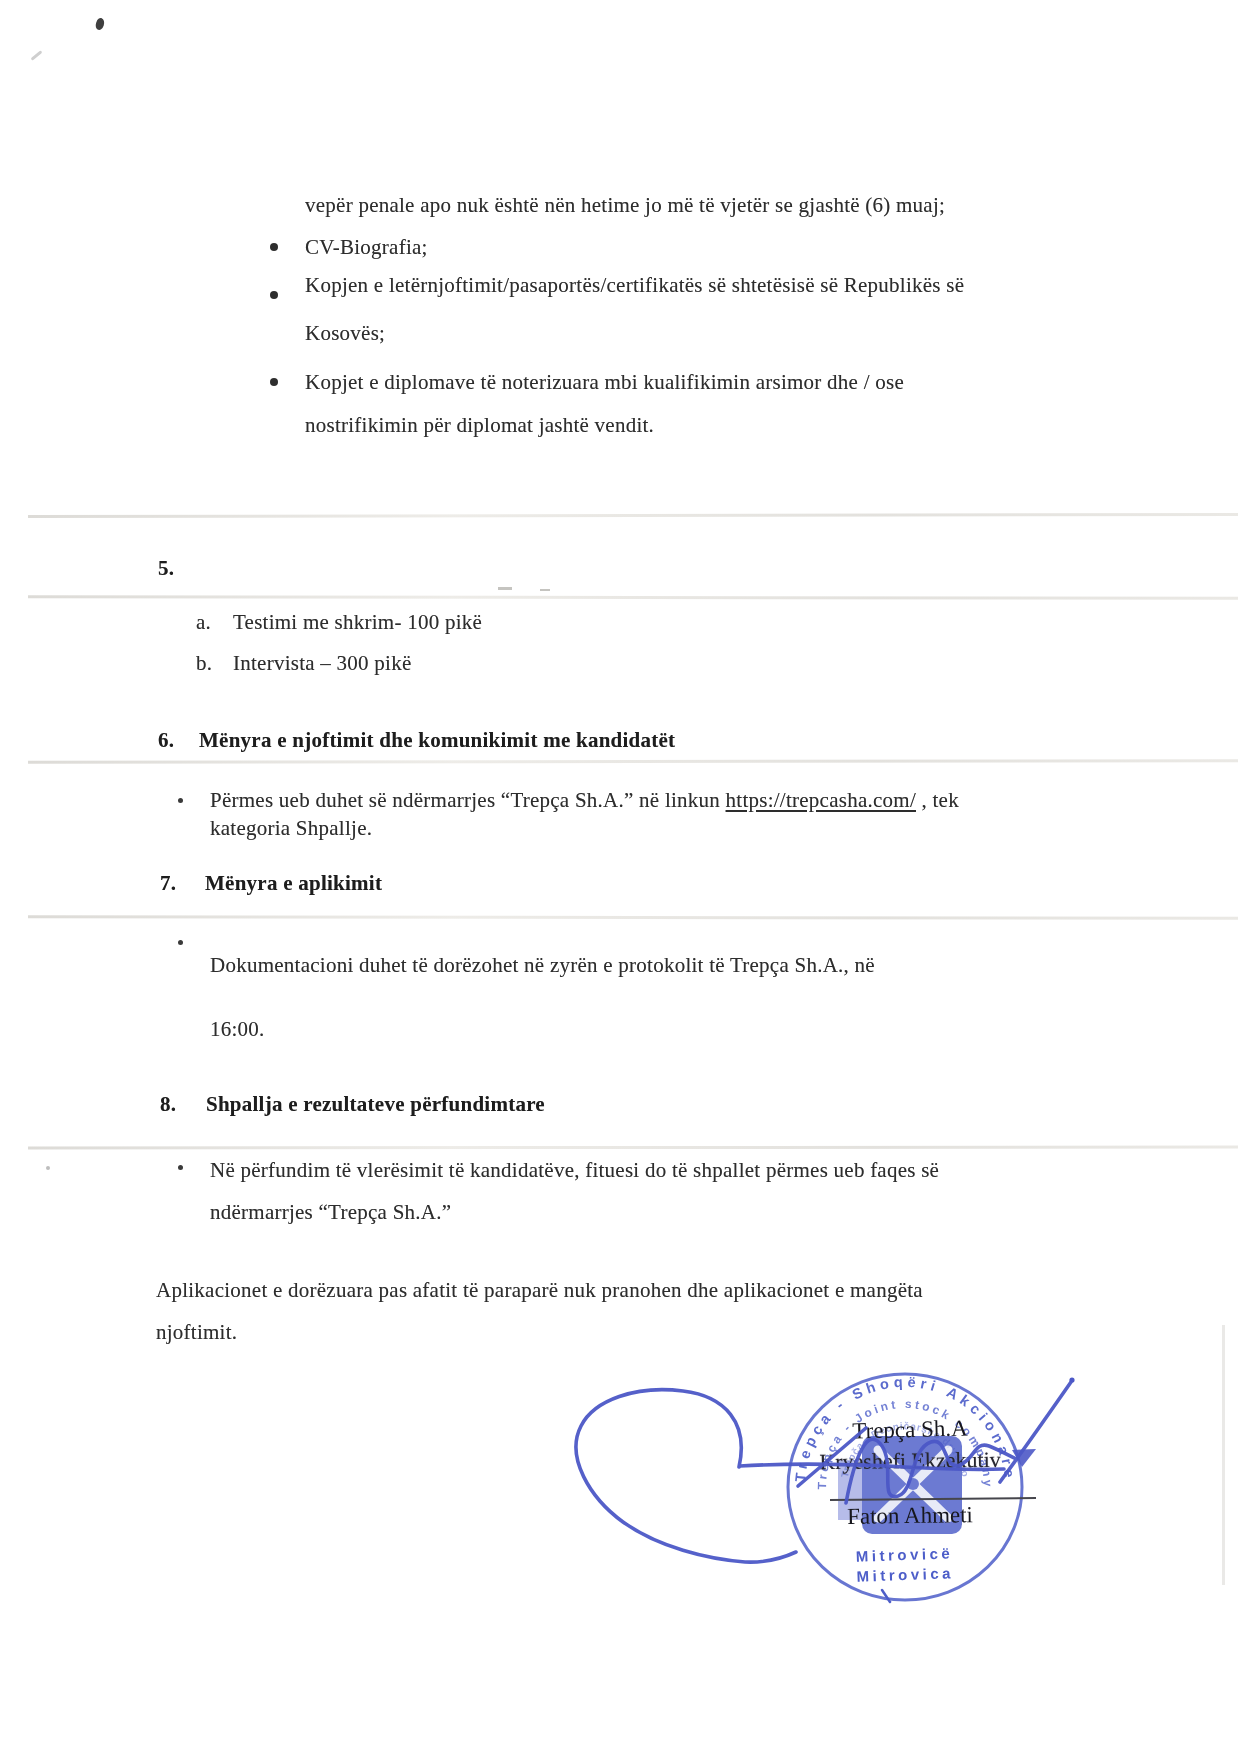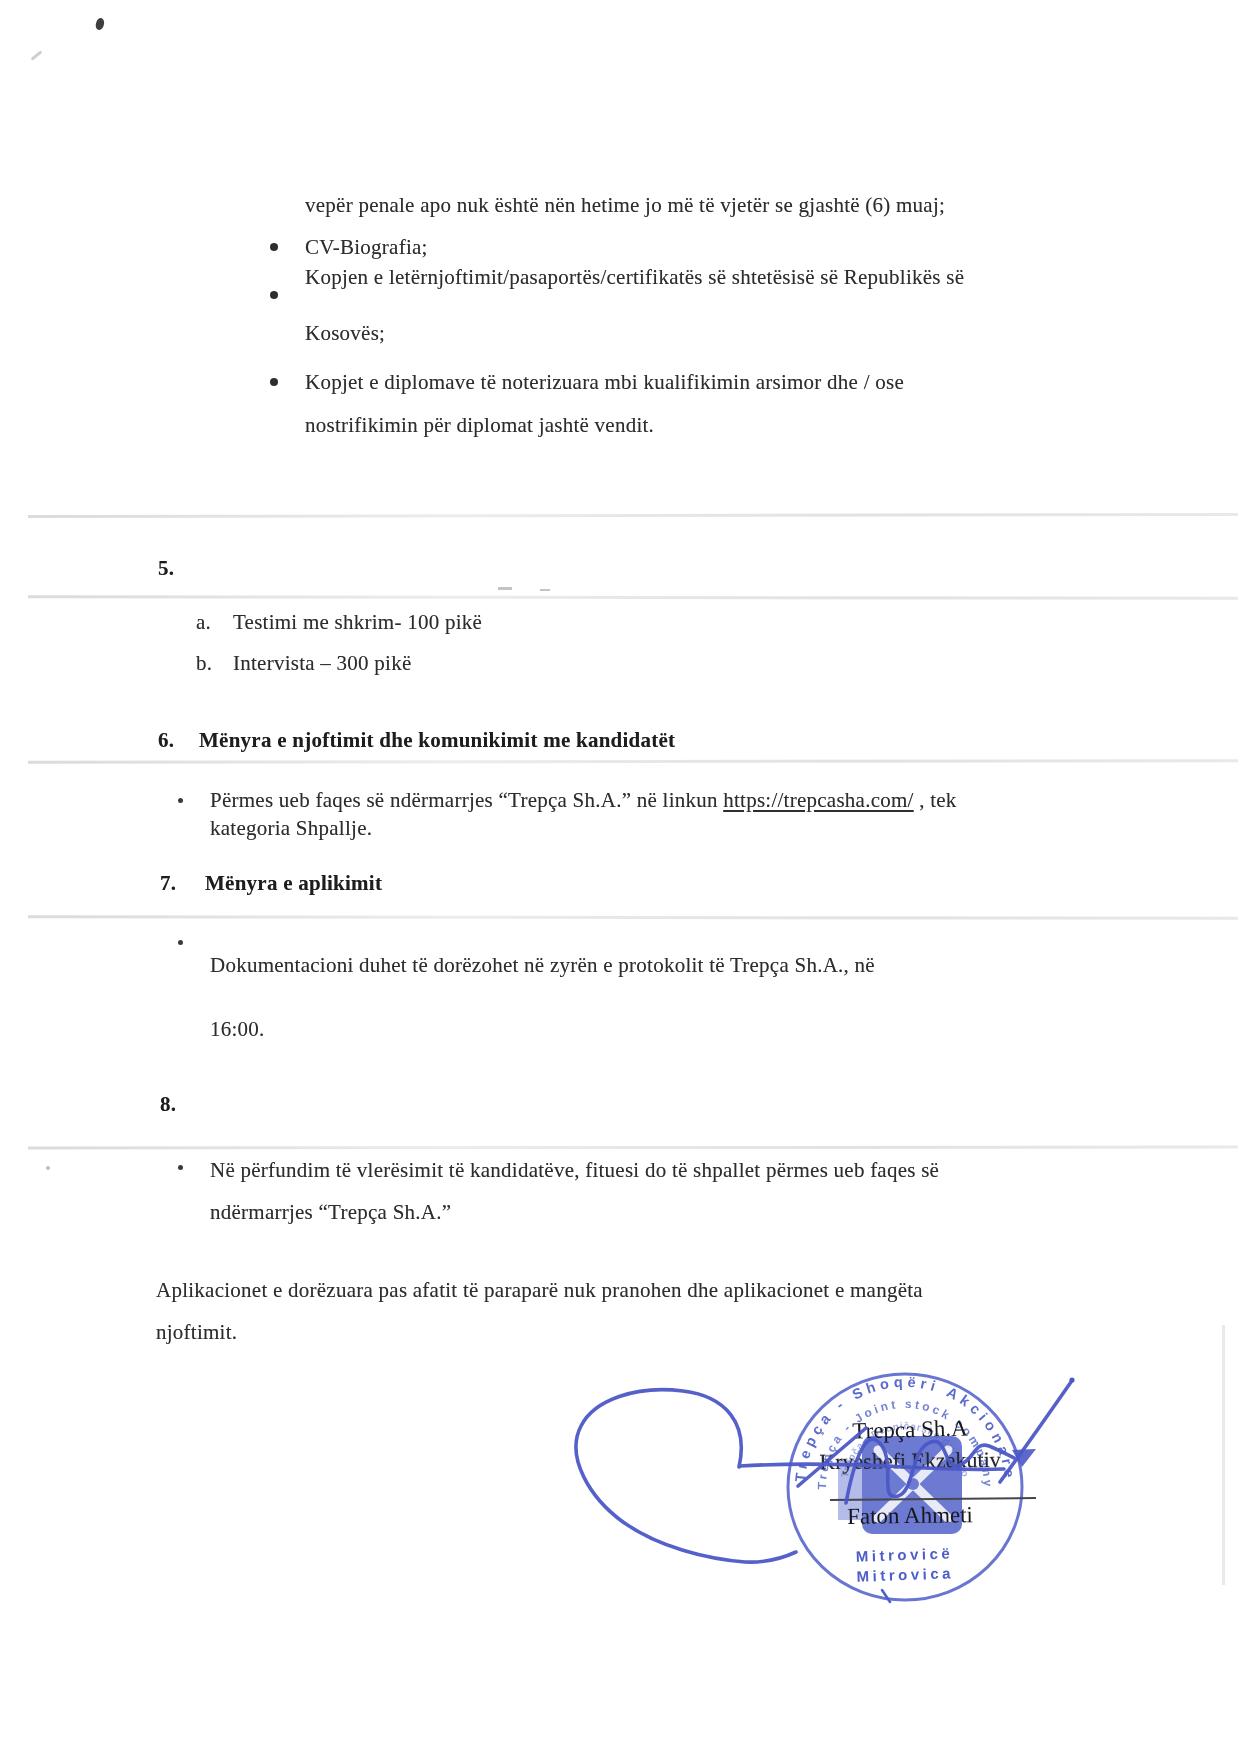--- a/index.html
+++ b/index.html
@@ -62,46 +62,47 @@
   <div class="scanline" style="top:1146px;transform:rotate(-0.05deg)"></div>
   <div class="smudge" style="left:498px;top:587px;width:14px"></div>
   <div class="smudge" style="left:540px;top:589px;width:10px;height:2px"></div>
 
   <div class="line" style="left:305px;top:192px">vepër penale apo nuk është nën hetime jo më të vjetër se gjashtë (6) muaj;</div>
 
   <span class="dot lg" style="left:270px;top:243px"></span>
   <div class="line" style="left:305px;top:234px">CV-Biografia;</div>
 
   <span class="dot lg" style="left:270px;top:291px"></span>
-  <div class="line" style="left:305px;top:264px">Kopjen e letërnjoftimit/pasaportës/certifikatës së shtetësisë së Republikës së</div>
+  <div class="line" style="left:305px;top:272px">Kopjen e letërnjoftimit/pasaportës/certifikatës së shtetësisë së Republikës së</div>
   <div class="line" style="left:305px;top:320px">Kosovës;</div>
 
   <span class="dot lg" style="left:270px;top:378px"></span>
   <div class="line" style="left:305px;top:369px">Kopjet e diplomave të noterizuara mbi kualifikimin arsimor dhe / ose</div>
   <div class="line" style="left:305px;top:412px">nostrifikimin për diplomat jashtë vendit.</div>
 
   <div class="line bold" style="left:158px;top:555px">5.</div>
   <div class="line" style="left:196px;top:609px">a.</div>
   <div class="line" style="left:233px;top:609px">Testimi me shkrim- 100 pikë</div>
   <div class="line" style="left:196px;top:650px">b.</div>
   <div class="line" style="left:233px;top:650px">Intervista – 300 pikë</div>
 
   <div class="line bold" style="left:158px;top:727px">6.</div>
   <div class="line bold" style="left:199px;top:727px">Mënyra e njoftimit dhe komunikimit me kandidatët</div>
   <span class="dot sm" style="left:178px;top:798px"></span>
-  <div class="line" style="left:210px;top:787px"><span>Përmes ueb faqes së ndërmarrjes “Trepça Sh.A.” në linkun </span><span class="u">https://trepcasha.com/</span><span> , tek</span></div>
+  <div class="line" style="left:210px;top:787px"><span>Përmes ueb duhet së ndërmarrjes “Trepça Sh.A.” në linkun </span><span class="u">https://trepcasha.com/</span><span> , tek</span></div>
   <div class="line" style="left:210px;top:815px">kategoria Shpallje.</div>
 
   <div class="line bold" style="left:160px;top:870px">7.</div>
   <div class="line bold" style="left:205px;top:870px">Mënyra e aplikimit</div>
   <span class="dot sm" style="left:178px;top:940px"></span>
   <div class="line" style="left:210px;top:952px">Dokumentacioni duhet të dorëzohet në zyrën e protokolit të Trepça Sh.A., në</div>
   <div class="line" style="left:210px;top:1016px">16:00.</div>
 
   <div class="line bold" style="left:160px;top:1091px">8.</div>
+  <div class="line bold" style="left:206px;top:1091px">Shpallja e rezultateve përfundimtare</div>
   <span class="dot sm" style="left:178px;top:1165px"></span>
   <div class="line" style="left:210px;top:1157px">Në përfundim të vlerësimit të kandidatëve, fituesi do të shpallet përmes ueb faqes së</div>
   <div class="line" style="left:210px;top:1199px">ndërmarrjes “Trepça Sh.A.”</div>
 
   <div class="line" style="left:156px;top:1277px">Aplikacionet e dorëzuara pas afatit të paraparë nuk pranohen dhe aplikacionet e mangëta</div>
   <div class="line" style="left:156px;top:1319px">njoftimit.</div>
 
   <svg class="stamp-svg" viewBox="500 1330 640 330">
     <defs>
       <path id="arcO" d="M 814.4 1529.3 A 100 100 0 1 1 995.6 1529.3" fill="none"></path>

